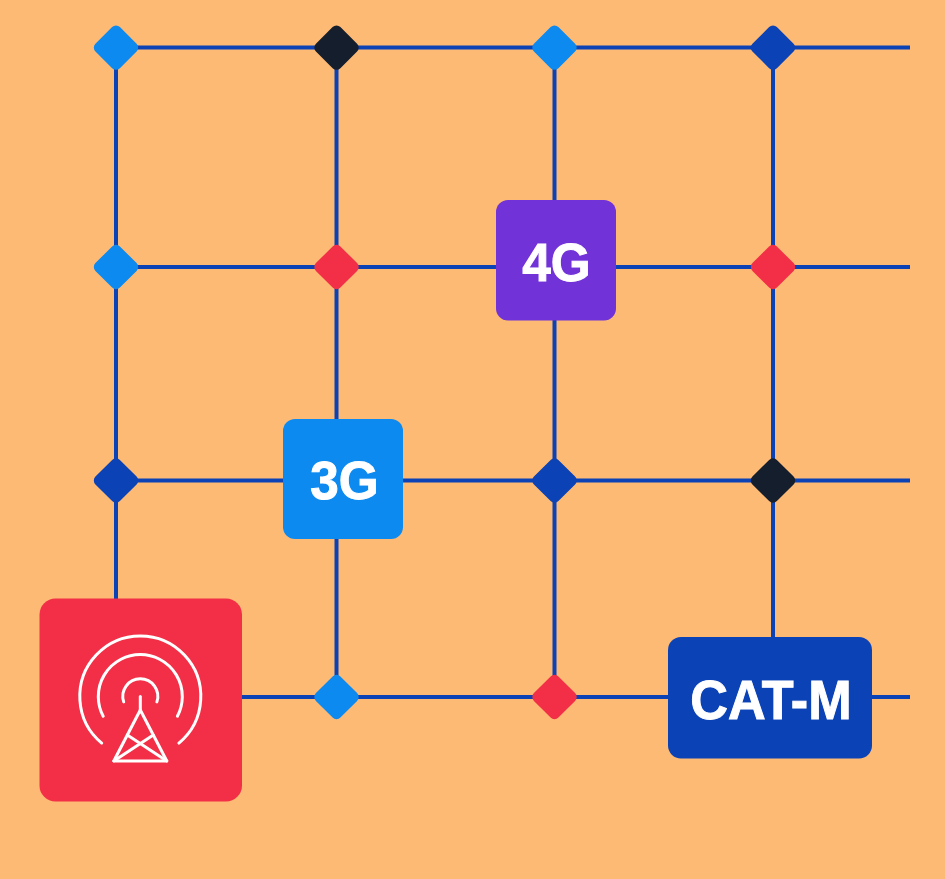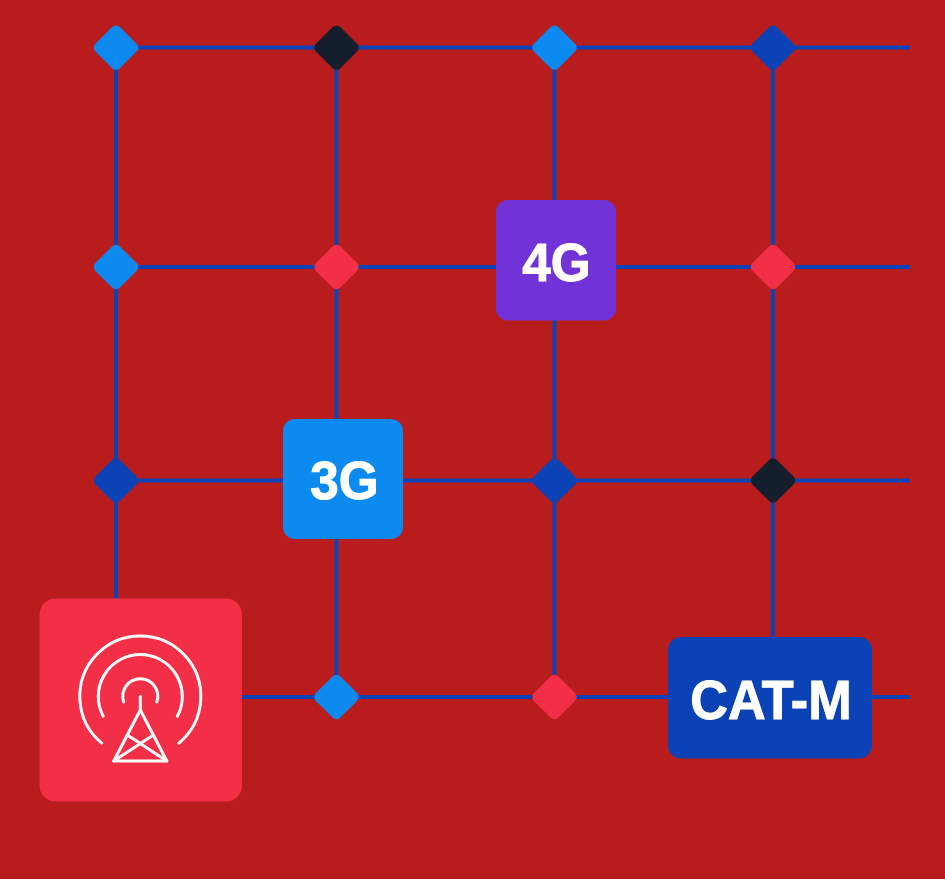--- a/index.html
+++ b/index.html
@@ -1,16 +1,16 @@
 <!DOCTYPE html>
 <html><head>
 <meta charset="utf-8">
 <style>
   html,body{margin:0;padding:0;background:#000;}
-  #stage{position:relative;width:945px;height:879px;background:#b91c1c;overflow:hidden;
+  #stage{position:relative;width:945px;height:879px;background:#fdba74;overflow:hidden;
          font-family:"Liberation Sans", sans-serif;}
   svg{position:absolute;left:0;top:0;}
 </style>
 </head>
 <body>
 <div id="stage">
 <svg width="945" height="879" viewBox="0 0 945 879">
 
   <g stroke="#0B42B6" stroke-width="4" fill="none">
     <line x1="114" y1="47.6" x2="910" y2="47.6"></line>

